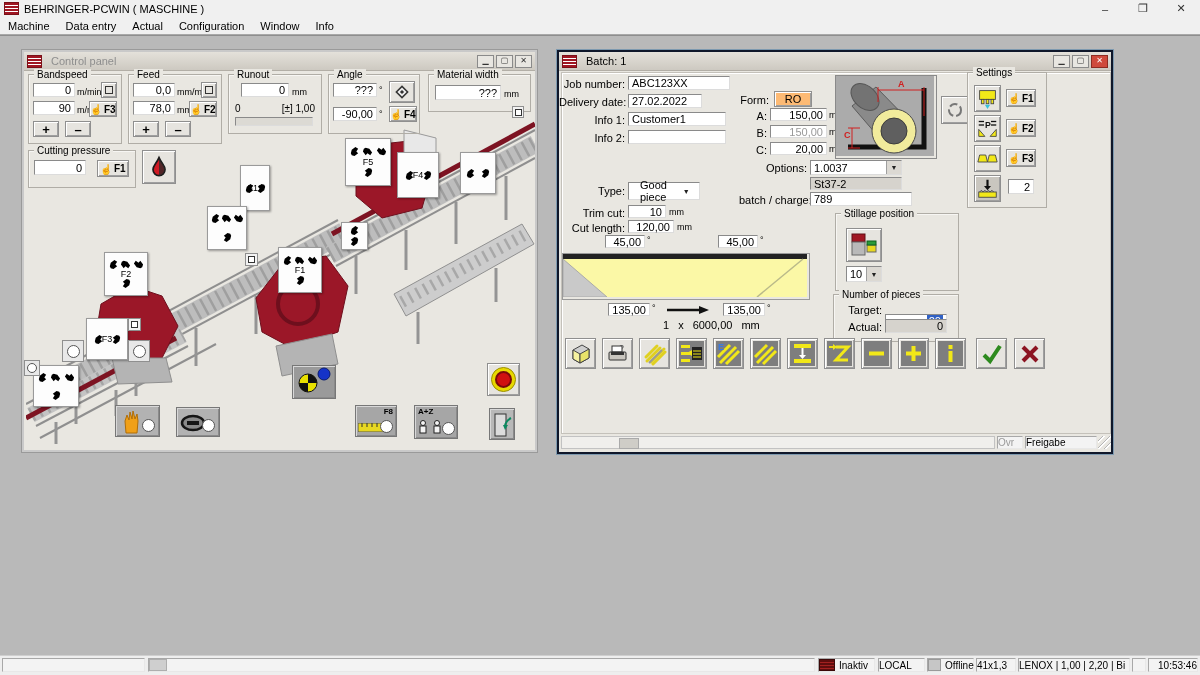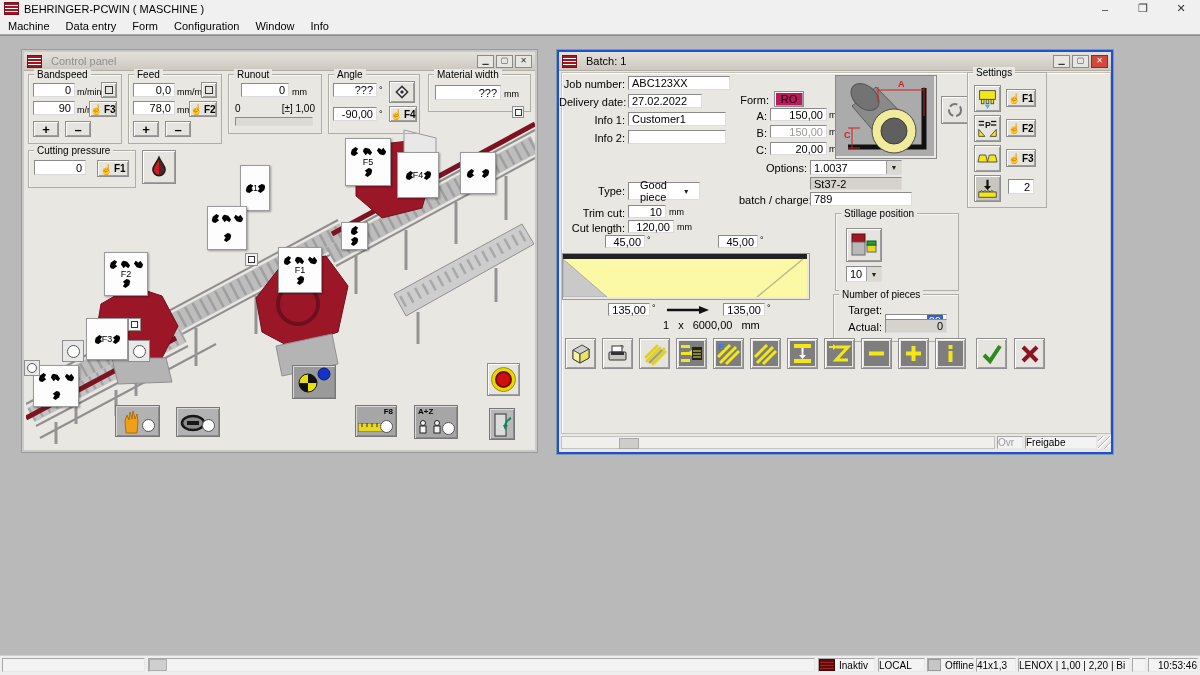--- a/index.html
+++ b/index.html
@@ -16,21 +16,21 @@
   .client{left:0;top:35px;width:1200px;height:620px;background:#b9b9b9;border-top:1px solid #8e8e8e;}
   
   .statusbar{left:0;top:655px;width:1200px;height:20px;background:#eeeeee;border-top:1px solid #cfcfcf;}
   .scell{position:absolute;top:2px;height:14px;background:#f3f3f3;border:1px solid #a8a8a8;border-right-color:#e8e8e8;border-bottom-color:#e8e8e8;font-size:10px;display:flex;align-items:center;padding:0 0;box-sizing:border-box;white-space:nowrap;}
   .inakticon{width:14px;height:10px;background:repeating-linear-gradient(180deg,#5f0d0d 0 2px,#a32020 2px 3px);border:1px solid #3c0808;margin-right:4px;flex:none;}
   .offbox{width:11px;height:10px;background:#c6c6c6;border:1px solid #9a9a9a;margin-right:4px;flex:none;}
   .sthumb{width:16px;height:10px;background:#cfcfcf;border:1px solid #aeaeae;}
   
   .cwin{box-sizing:border-box;background:#e9e7e1;}
   .cwin.inactive{border:2px solid #c9c9c9;outline:1px solid #9a9a9a;}
-  .cwin.active{border:2px solid #1d4ed8;outline:1px solid #7d99af;}
+  .cwin.active{border:2px solid #0f172a;outline:1px solid #7d99af;}
   .ctitle{height:18px;background:linear-gradient(#e4e1da,#cdc9c1);border-bottom:1px solid #b2aea6;display:flex;align-items:center;padding:0 3px;}
   .ctitle .txt{font-size:11px;margin-left:4px;}
   .ctitle.dim .txt{color:#8e8e8e;}
   .tbtns{margin-left:auto;display:flex;gap:2px;}
   .tbtn{width:17px;height:13px;background:#e8e6e1;border:1px solid #8a8a8a;display:flex;align-items:center;justify-content:center;font-size:8px;line-height:8px;color:#333;box-sizing:border-box;}
   .tbtn.red{background:#cf4a3c;color:#fff;border-color:#8d2c22;}
   .content{position:absolute;left:0;top:18px;right:0;bottom:0;}
   
   .gb{position:absolute;border:1px solid #b0ada6;box-shadow:inset 1px 1px 0 #f7f6f3;}
   .gbt{position:absolute;top:-6px;left:5px;background:#e9e7e1;padding:0 3px;font-size:10px;line-height:11px;white-space:nowrap;}
@@ -82,21 +82,21 @@
     <div class="winbtns">
       <div class="winbtn">–</div>
       <div class="winbtn">❐</div>
       <div class="winbtn">✕</div>
     </div>
   </div>
 
   <div class="abs menubar">
     <span class="mitem">Machine</span>
     <span class="mitem">Data entry</span>
-    <span class="mitem">Form</span>
+    <span class="mitem">Actual</span>
     <span class="mitem">Configuration</span>
     <span class="mitem">Window</span>
     <span class="mitem">Info</span>
   </div>
   <div class="abs client"></div>
 
   <div class="abs cwin inactive" style="left:22px;top:50px;width:515px;height:402px;">
     <div class="ctitle dim">
       <div class="logo"></div>
       <span class="txt">Control panel</span>
@@ -454,21 +454,21 @@
       <span class="lab r" style="left:0;top:8px;width:66px;">Job number:</span>
       <div class="inp" style="left:69px;top:6px;width:102px;height:14px;">ABC123XX</div>
       <span class="lab r" style="left:0;top:26px;width:66px;">Delivery date:</span>
       <div class="inp" style="left:69px;top:24px;width:74px;height:14px;">27.02.2022</div>
       <span class="lab r" style="left:0;top:44px;width:66px;">Info 1:</span>
       <div class="inp" style="left:69px;top:42px;width:98px;height:14px;">Customer1</div>
       <span class="lab r" style="left:0;top:62px;width:66px;">Info 2:</span>
       <div class="inp" style="left:69px;top:60px;width:98px;height:14px;"></div>
 
       <span class="lab r" style="left:180px;top:24px;width:30px;">Form:</span>
-      <div class="btn" style="left:215px;top:21px;width:30px;height:16px;background:#be185d;">RO</div>
+      <div class="btn" style="left:215px;top:21px;width:38px;height:16px;background:#fdba74;">RO</div>
       <span class="lab r" style="left:190px;top:40px;width:18px;">A:</span>
       <div class="inp num" style="left:211px;top:38px;width:57px;height:13px;">150,00</div>
       <span class="unit" style="left:270px;top:40px;">mm</span>
       <span class="lab r" style="left:190px;top:57px;width:18px;">B:</span>
       <div class="inp num dis" style="left:211px;top:55px;width:57px;height:13px;">150,00</div>
       <span class="unit" style="left:270px;top:57px;">mm</span>
       <span class="lab r" style="left:190px;top:74px;width:18px;">C:</span>
       <div class="inp num" style="left:211px;top:72px;width:57px;height:13px;">20,00</div>
       <span class="unit" style="left:270px;top:74px;">mm</span>
 

